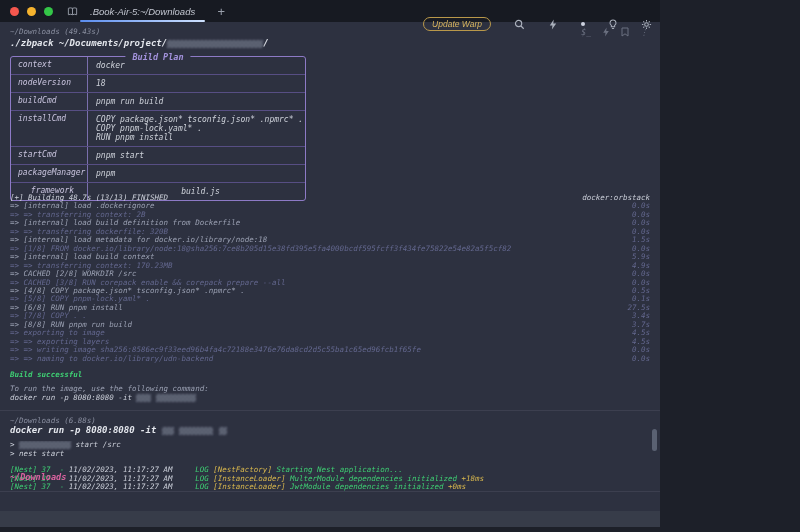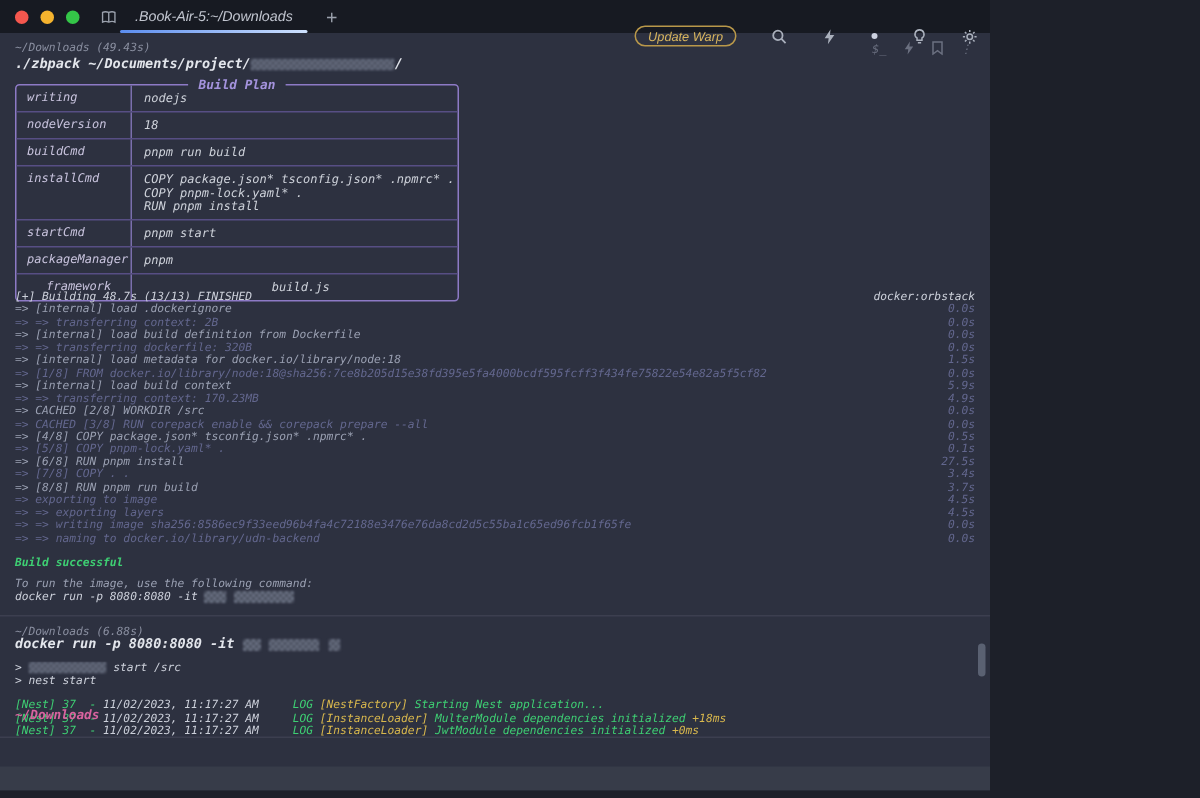--- a/index.html
+++ b/index.html
@@ -132,22 +132,22 @@
     </span>
     <span class="txt">⋮</span>
   </div>
 
   <div class="abs cmd" style="top:38px;"><span>./zbpack ~/Documents/project/</span><span class="redact" style="width:96px;"></span><span>/</span></div>
 
   <div class="bp-table">
     <span class="bp-title">Build Plan</span>
     <div id="bp-body">
         <div class="bp-row">
-          <span class="bp-key">writing</span>
-          <span class="bp-val">nodejs</span>
+          <span class="bp-key">context</span>
+          <span class="bp-val">docker</span>
         </div>
         <div class="bp-row">
           <span class="bp-key">nodeVersion</span>
           <span class="bp-val">18</span>
         </div>
         <div class="bp-row">
           <span class="bp-key">buildCmd</span>
           <span class="bp-val">pnpm run build</span>
         </div>
         <div class="bp-row">

